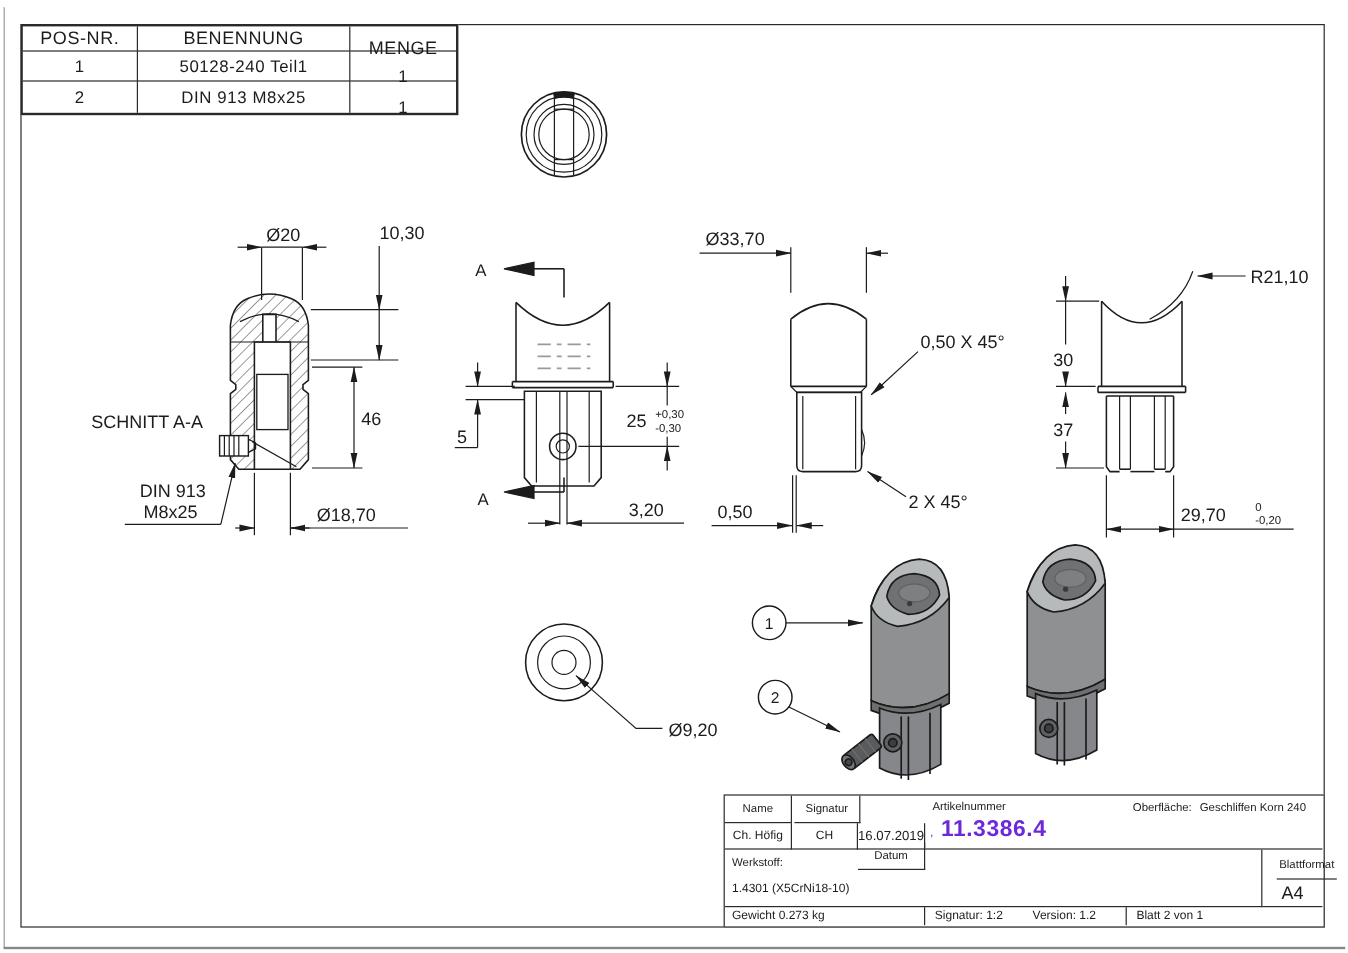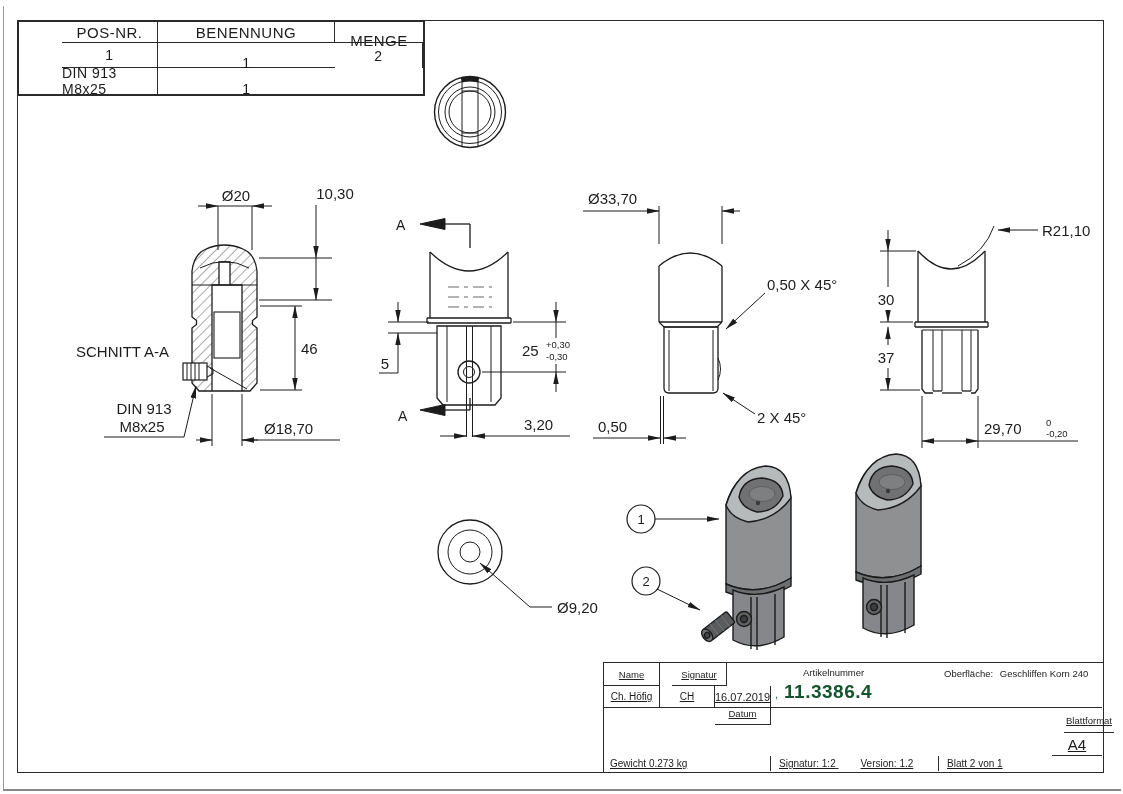--- a/index.html
+++ b/index.html
@@ -4,55 +4,56 @@
 <style>
   html,body{margin:0;padding:0;background:#fff;}
   #page{position:relative;width:1123px;height:794px;background:#fff;
         font-family:"Liberation Sans",sans-serif;overflow:hidden;color:#1c1c1c;}
   .page-edge-left{position:absolute;left:3px;top:6px;width:1px;height:784px;background:#999;}
   .page-edge-bottom{position:absolute;left:3px;top:789px;width:1118px;height:2px;background:#888;}
   .frame{position:absolute;left:17px;top:20px;width:1087px;height:753px;
          border:1.6px solid #2a2a2a;box-sizing:border-box;}
   
   .bom{position:absolute;left:17px;top:20px;border:2px solid #2a2a2a;background:#fff;}
-  .bom-grid{display:grid;grid-template-columns:96px 177px 88px;grid-template-rows:21px 25px 26px;padding-left:43px;}
+  .bom-grid{display:grid;grid-template-columns:96px 177px 88px;grid-template-rows:21px 25px 26px;}
   .bom-cell{display:flex;align-items:center;justify-content:center;
             border-right:1.4px solid #2a2a2a;border-bottom:1.4px solid #2a2a2a;
             font-size:14px;letter-spacing:.5px;}
   .bom-cell.hdr{font-size:15px;}
   .bom-cell.last-col{border-right:none;margin-top:16px;}
   .bom-cell.last-row{border-bottom:none;}
   
   .draw{position:absolute;left:0;top:0;}
   text{font-family:"Liberation Sans",sans-serif;fill:#1c1c1c;}
   
   .tb{position:absolute;left:603px;top:662px;width:501px;height:111px;
       border:1.5px solid #2a2a2a;box-sizing:border-box;background:#fff;font-size:10px;}
-  .tb-cell{position:absolute;box-sizing:border-box;text-decoration:underline;}
+  .tb-cell{position:absolute;box-sizing:border-box;}
   .bR{border-right:1.2px solid #2a2a2a;} .bB{border-bottom:1.2px solid #2a2a2a;}
   .tb-label{font-size:9.5px;color:#222;}
   .tb-center{display:flex;align-items:center;justify-content:center;}
-  .tb-artnr{font-size:19px;font-weight:bold;letter-spacing:.5px;color:#14532d;}
+  .tb-artnr{font-size:19px;font-weight:bold;letter-spacing:.5px;color:#6d28d9;}
   .tb-artnr-prefix{font-size:10px;font-weight:normal;}
   .tb-a4{font-size:15px;}
 </style>
 </head>
 <body>
 
 <div id="page">
   <div class="page-edge-left"></div>
   <div class="page-edge-bottom"></div>
   <div class="frame"></div>
 
   <div class="bom">
     <div class="bom-grid">
       <div class="bom-cell hdr">POS-NR.</div>
       <div class="bom-cell hdr">BENENNUNG</div>
       <div class="bom-cell hdr last-col">MENGE</div>
       <div class="bom-cell">1</div>
+      <div class="bom-cell">50128-240 Teil1</div>
       <div class="bom-cell last-col">1</div>
       <div class="bom-cell last-row">2</div>
       <div class="bom-cell last-row">DIN 913 M8x25</div>
       <div class="bom-cell last-col last-row">1</div>
     </div>
   </div>
 
   <svg class="draw" width="1123" height="794" viewBox="0 0 1123 794">
     <defs>
       <pattern id="hatch" patternUnits="userSpaceOnUse" width="7" height="7" patternTransform="rotate(45)">
@@ -324,36 +325,40 @@
       <text x="1046" y="426" font-size="9.5">0</text>
       <text x="1046" y="437" font-size="9.5">-0,20</text>
       <text x="557" y="613">Ø9,20</text>
       <text x="641" y="524" text-anchor="middle" font-size="13">1</text>
       <text x="646" y="586" text-anchor="middle" font-size="13">2</text>
     </g>
   </svg>
 
   <div class="tb">
     <div class="tb-cell tb-center tb-label bR bB" style="left:0;top:0;width:56px;height:23px;">Name</div>
-    <div class="tb-cell tb-center tb-label bR bB" style="left:68px;top:0;width:55px;height:23px;">Signatur</div>
+    <div class="tb-cell tb-center tb-label bR bB" style="left:58px;top:0;width:55px;height:23px;">Signatur</div>
     <div class="tb-cell tb-center tb-label bR bB" style="left:111px;top:0;width:56px;height:23px;margin-top:39px;">Datum</div>
     <div class="tb-cell bB" style="left:167px;top:0;width:331px;height:45px;">
-      <div style="position:absolute;left:6px;top:4px;margin-left:26px;" class="tb-label">Artikelnummer</div>
+      <div style="position:absolute;left:6px;top:4px;" class="tb-label">Artikelnummer</div>
       <div style="position:absolute;left:4px;top:18px;" class="tb-artnr">
         <span class="tb-artnr-prefix">,</span>
         <span>11.3386.4</span>
       </div>
       <div style="position:absolute;left:173px;top:5px;white-space:nowrap;" class="tb-label">
         <span>Oberfläche:</span>
         <span style="margin-left:4px;text-align:center;">Geschliffen Korn 240</span>
       </div>
     </div>
     <div class="tb-cell tb-center bR bB" style="left:0;top:23px;width:56px;height:22px;font-size:10px;">Ch. Höfig</div>
     <div class="tb-cell tb-center bR bB" style="left:56px;top:23px;width:55px;height:22px;font-size:10px;">CH</div>
     <div class="tb-cell tb-center bR bB" style="left:111px;top:23px;width:56px;height:22px;font-size:11px;">16.07.2019</div>
+    <div class="tb-cell bR bB" style="left:0;top:45px;width:448px;height:48px;">
+      <div style="position:absolute;left:6px;top:6px;" class="tb-label">Werkstoff:</div>
+      <div style="position:absolute;left:6px;top:27px;font-size:10px;">1.4301 (X5CrNi18-10)</div>
+    </div>
     <div class="tb-cell tb-center tb-label bB" style="left:460px;top:45px;width:50px;height:25px;text-align:center;">Blattformat</div>
     <div class="tb-cell tb-center tb-a4 bB" style="left:448px;top:70px;width:50px;height:23px;">A4</div>
     <div class="tb-cell bR" style="left:0;top:93px;width:167px;height:15px;padding:2px 0 0 6px;">Gewicht 0.273 kg</div>
     <div class="tb-cell bR" style="left:167px;top:93px;width:168px;height:15px;padding:2px 0 0 8px;">
       <span>Signatur: 1:2</span>
       <span style="margin-left:22px;margin-top:16px;">Version: 1.2</span>
     </div>
     <div class="tb-cell" style="left:335px;top:93px;width:163px;height:15px;padding:2px 0 0 8px;">Blatt 2 von 1</div>
   </div>
 </div>

